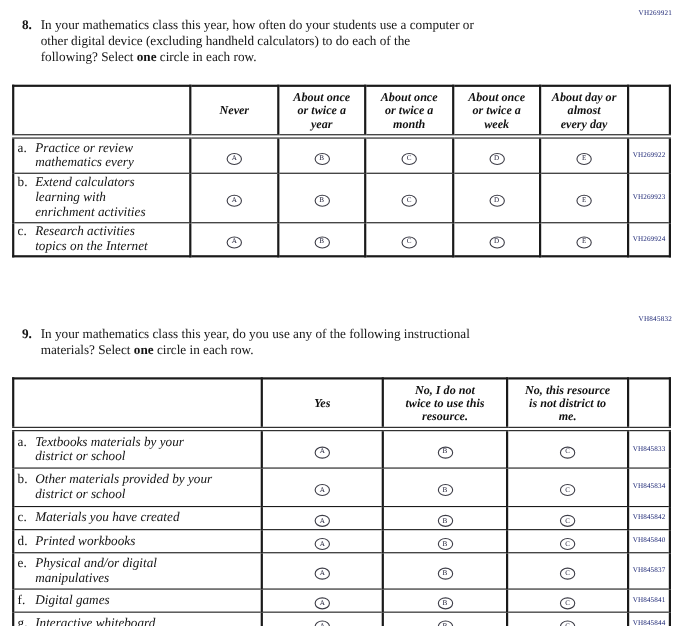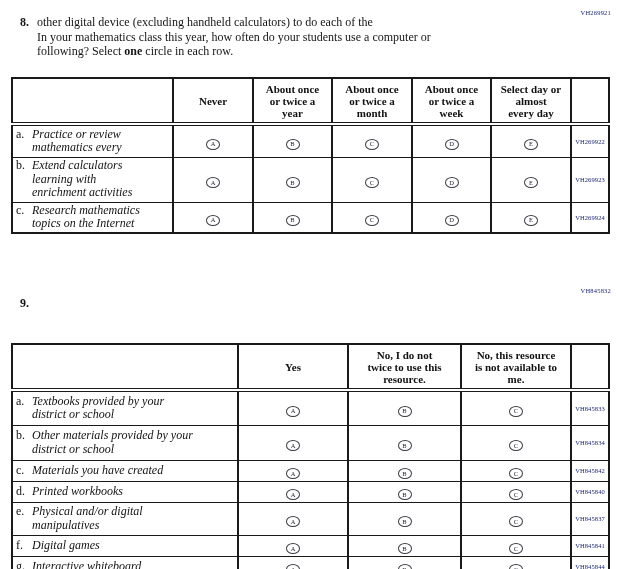--- a/index.html
+++ b/index.html
@@ -8,21 +8,21 @@
   .vh-code{position:absolute;font-size:6.5px;color:#1c2674;letter-spacing:.2px;}
   .question{position:absolute;display:flex;font-size:12px;line-height:14.5px;color:#151515;}
   .qnum{font-weight:bold;width:17px;flex:none;}
   .qline{display:block;}
   table{border-collapse:collapse;table-layout:fixed;position:absolute;left:11px;background:#fff;}
   th,td{border-left:2px solid #1a1a1a;border-right:2px solid #1a1a1a;}
   th{border-top:2px solid #1a1a1a;border-bottom:4px double #1a1a1a;
      font-weight:bold;font-size:11px;line-height:12px;text-align:center;vertical-align:middle;padding:2px 1px;}
   td{border-top:1px solid #1a1a1a;border-bottom:1px solid #1a1a1a;vertical-align:middle;}
   tr.last td{border-bottom:2px solid #1a1a1a;}
-  .hl{display:block;}
+  .hl{display:block;font-style:italic;}
   .lblcell{font-size:12px;line-height:13.5px;padding:1px 2px 1px 3px;}
   .lbl{display:flex;}
   .lt{width:16px;flex:none;}
   .ll{flex:1;font-style:italic;}
   .lline{display:block;}
   .optcell{text-align:center;}
   .opt{display:inline-flex;width:12px;height:9px;border:1px solid #3c3c46;border-radius:50%;
        align-items:center;justify-content:center;font-size:6.5px;line-height:1;color:#23233a;
        font-family:"Liberation Serif",serif;cursor:pointer;}
   .codecell{font-size:6.5px;color:#1c2674;text-align:center;padding:0;letter-spacing:.1px;}
@@ -33,22 +33,22 @@
 </head>
 <body>
 
 <div class="page">
 
   <span class="vh-code" style="top:9px;right:14px;">VH269921</span>
 
   <div class="question" style="top:15px;left:20px;width:520px;">
     <span class="qnum">8.</span>
     <span>
+      <span class="qline">In your mathematics class this year, how often do your students use a computer or</span>
       <span class="qline">other digital device (excluding handheld calculators) to do each of the</span>
-      <span class="qline">In your mathematics class this year, how often do your students use a computer or</span>
       <span class="qline"><span>following? Select </span><b>one</b><span> circle in each row.</span></span>
     </span>
   </div>
 
   <table style="top:77px;width:597px;">
     <colgroup>
       <col style="width:161px">
         <col style="width:80px">
         <col style="width:79px">
       <col style="width:80px">
@@ -71,21 +71,21 @@
             <span class="hl">About once</span>
             <span class="hl">or twice a</span>
             <span class="hl">month</span>
           </th>
         <th>
             <span class="hl">About once</span>
             <span class="hl">or twice a</span>
             <span class="hl">week</span>
           </th>
         <th>
-            <span class="hl">Select day or</span>
+            <span class="hl">About day or</span>
             <span class="hl">almost</span>
             <span class="hl">every day</span>
           </th>
         <th></th>
       </tr>
     </thead>
     <tbody>
       <tr class="h33">
         <td class="lblcell">
           <div class="lbl">
@@ -139,21 +139,21 @@
         <td class="optcell"><span class="opt">
               <span>E</span>
             </span></td>
         <td class="codecell">VH269923</td>
       </tr>
       <tr class="h30 last">
         <td class="lblcell">
           <div class="lbl">
               <span class="lt">c.</span>
               <span class="ll">
-                <span class="lline">Research mathematics</span>
+                <span class="lline">Research activities</span>
                 <span class="lline">topics on the Internet</span>
               </span>
             </div>
         </td>
         <td class="optcell"><span class="opt">
               <span>A</span>
             </span></td>
         <td class="optcell"><span class="opt">
               <span>B</span>
             </span></td>
@@ -168,20 +168,24 @@
             </span></td>
         <td class="codecell">VH269924</td>
       </tr>
     </tbody>
   </table>
 
   <span class="vh-code" style="top:287px;right:14px;">VH845832</span>
 
   <div class="question" style="top:296px;left:20px;width:520px;">
     <span class="qnum">9.</span>
+    <span>
+      <span class="qline">In your mathematics class this year, do you use any of the following instructional</span>
+      <span class="qline"><span>materials? Select </span><b>one</b><span> circle in each row.</span></span>
+    </span>
   </div>
 
   <table style="top:343px;width:597px;">
     <colgroup>
       <col style="width:226px">
         <col style="width:110px">
         <col style="width:113px">
       <col style="width:110px">
         <col style="width:38px">
     </colgroup>
@@ -191,33 +195,33 @@
         <th>
             <span class="hl">Yes</span>
           </th>
         <th>
             <span class="hl">No, I do not</span>
             <span class="hl">twice to use this</span>
             <span class="hl">resource.</span>
           </th>
         <th>
             <span class="hl">No, this resource</span>
-            <span class="hl">is not available to</span>
+            <span class="hl">is not district to</span>
             <span class="hl">me.</span>
           </th>
         <th></th>
       </tr>
     </thead>
     <tbody>
       <tr class="h35">
         <td class="lblcell">
           <div class="lbl">
               <span class="lt">a.</span>
               <span class="ll">
-                <span class="lline">Textbooks provided by your</span>
+                <span class="lline">Textbooks materials by your</span>
                 <span class="lline">district or school</span>
               </span>
             </div>
         </td>
         <td class="optcell"><span class="opt">
               <span>A</span>
             </span></td>
         <td class="optcell"><span class="opt">
               <span>B</span>
             </span></td>

